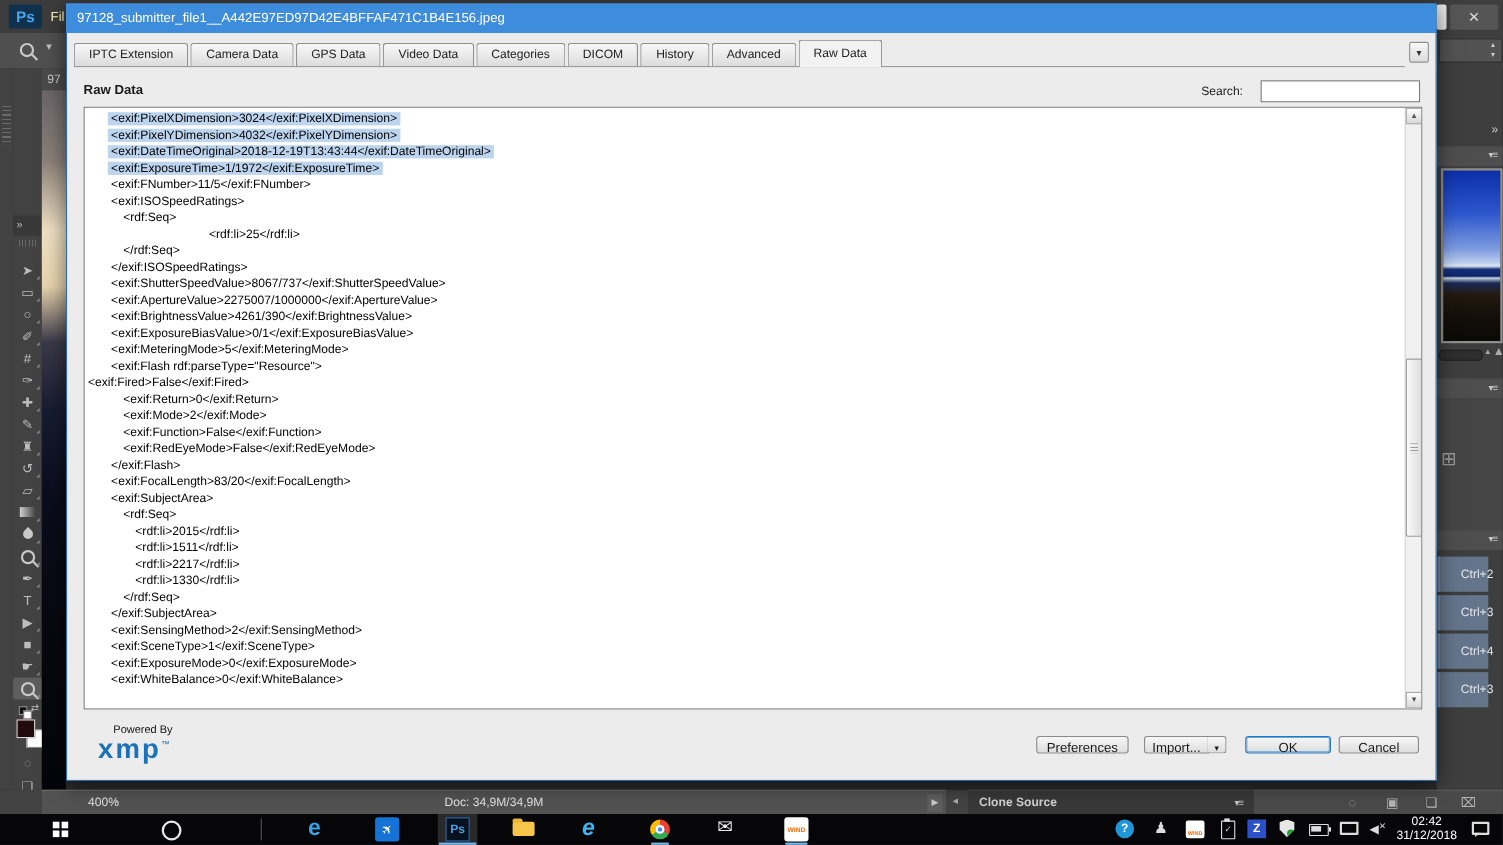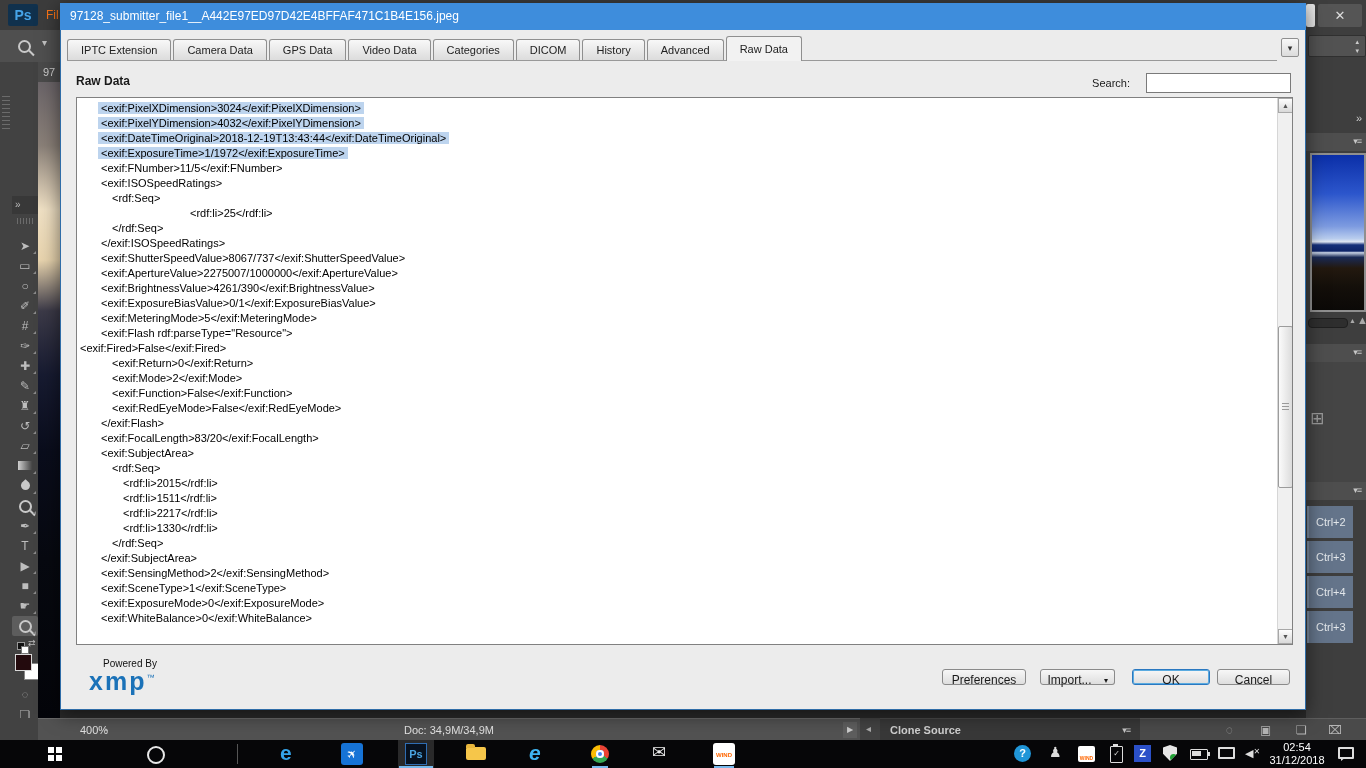--- a/index.html
+++ b/index.html
@@ -2,21 +2,21 @@
 <html><head>
 <meta charset="utf-8">
 <style>
   html,body{margin:0;padding:0;width:1366px;height:768px;overflow:hidden;background:#2a2a2a;
     font-family:"Liberation Sans","DejaVu Sans",sans-serif;-webkit-font-smoothing:antialiased;}
   .abs{position:absolute;}
   
   #ps-top{left:0;top:0;width:1366px;height:30px;background:#3c3c3c;z-index:1;}
   #ps-logo{left:8px;top:4px;width:30px;height:22px;background:#10314d;color:#46a4e8;font-weight:bold;
     font-size:14px;text-align:center;line-height:22px;border-radius:2px;}
-  #ps-menu{left:46px;top:0;height:30px;line-height:30px;color:#f97316;font-size:12px;}
+  #ps-menu{left:46px;top:0;height:30px;line-height:30px;color:#fef9c3;font-size:12px;}
   #ps-options{left:0;top:30px;width:1366px;height:32px;background:#4f4f4f;border-bottom:1px solid #2d2d2d;z-index:1;}
   .mag{display:inline-block;width:9px;height:9px;border:2px solid #c9c9c9;border-radius:50%;position:relative;}
   .mag:after{content:"";position:absolute;width:7px;height:2px;background:#c9c9c9;right:-6px;bottom:-3px;transform:rotate(45deg);}
   #opt-mag{left:18px;top:9px;}
   #opt-caret{left:42px;top:7px;color:#c0c0c0;font-size:10px;}
   #ps-leftgrip{left:0;top:62px;width:12px;height:656px;background:#424242;z-index:1;}
   #grip-tex{left:2px;top:34px;width:8px;height:36px;background:repeating-linear-gradient(180deg,#6b6b6b 0 1px,transparent 1px 4px);}
   #ps-toolpanel{left:12px;top:62px;width:26px;height:656px;background:#424242;border-right:1px solid #333;z-index:1;}
   #tools-collapse{left:0;top:134px;width:26px;height:18px;background:#383838;color:#bbb;font-size:10px;line-height:18px;text-align:left;padding-left:3px;box-sizing:border-box;}
   #tools-grip{left:5px;top:156px;width:16px;height:6px;background:repeating-linear-gradient(90deg,#6b6b6b 0 1px,transparent 1px 3px);}
@@ -50,21 +50,21 @@
   #ph1{top:133px;} #ph2{top:344px;} #ph3{top:482px;}
   #nav-thumb{left:4px;top:153px;width:56px;height:159px;border:2px solid #8f8f8f;box-sizing:border-box;
     background:linear-gradient(180deg,#0b2fa8 0%,#2c56cc 25%,#7d9be0 46%,#b9cdee 54%,#dfe6f2 56%,#16307a 58%,#0e2468 62%,#c7d2e4 63%,#1a2a55 66%,#23190f 73%,#140f0a 85%,#0b0907 100%);}
   #nav-slider{left:2px;top:318px;width:38px;height:8px;background:#2e2e2e;border:1px solid #1f1f1f;border-radius:4px;}
   #mt-small{left:43px;top:317px;color:#aaa;font-size:7px;}
   #mt-big{left:51px;top:314px;color:#aaa;font-size:11px;}
   #hist-body{left:0;top:362px;width:60px;height:120px;background:#454545;}
   #hist-grid{left:4px;top:46px;color:#9a9a9a;font-size:17px;}
   #channels{left:1px;top:506px;width:59px;}
   .chrow{position:relative;width:46px;height:32px;background:#64748a;margin-bottom:3px;color:#e2e6ea;
-    font-size:11px;line-height:32px;padding-left:7px;box-sizing:border-box;border-left:2px solid #7e8da0;}
+    font-size:11px;line-height:32px;padding-left:19px;box-sizing:border-box;border-left:2px solid #7e8da0;}
   
   #statusrow{left:0;top:718px;width:1366px;height:22px;z-index:10;background:#424242;}
   #status-main{left:38px;top:0;width:822px;height:22px;background:#525252;border-top:1px solid #6a6a6a;box-sizing:border-box;}
   #status-zoom{left:18px;top:0;line-height:22px;color:#e0e0e0;font-size:11px;margin-left:24px;}
   #status-ic{left:64px;top:0;line-height:22px;color:#bbb;font-size:11px;}
   #status-doc{left:0;top:0;width:100%;text-align:center;line-height:22px;color:#e0e0e0;font-size:11px;}
   #status-play{right:3px;top:3px;width:14px;height:16px;background:#5e5e5e;color:#ccc;font-size:8px;text-align:center;line-height:16px;}
   #status-back{left:866px;top:0;color:#aaa;font-size:10px;line-height:22px;}
   #clone-tab{left:880px;top:0;width:260px;height:22px;background:#383838;border-top:1px solid #4a4a4a;box-sizing:border-box;}
   #clone-label{left:10px;top:0;line-height:22px;color:#cfcfcf;font-size:11px;font-weight:bold;}
@@ -288,21 +288,21 @@
   <div class="abs" id="tray-z">Z</div>
   <div class="abs" id="tray-shield">
       <i></i>
     </div>
   <div class="abs" id="tray-batt">
       <i></i>
     </div>
   <div class="abs" id="tray-mon"></div>
   <span class="abs" id="tray-vol"><span>◀</span><em>✕</em></span>
   <div class="abs" id="tray-clock">
-    <div>02:54</div>
+    <div>02:42</div>
     <div>31/12/2018</div>
   </div>
   <div class="abs" id="tray-ac"></div>
 </div>
 
 <div class="abs" id="dialog">
   <div class="abs" id="dlg-title">
     <span>97128_submitter_file1__A442E97ED97D42E4BFFAF471C1B4E156.jpeg</span>
   </div>
   <div class="abs" id="dlg-body">

